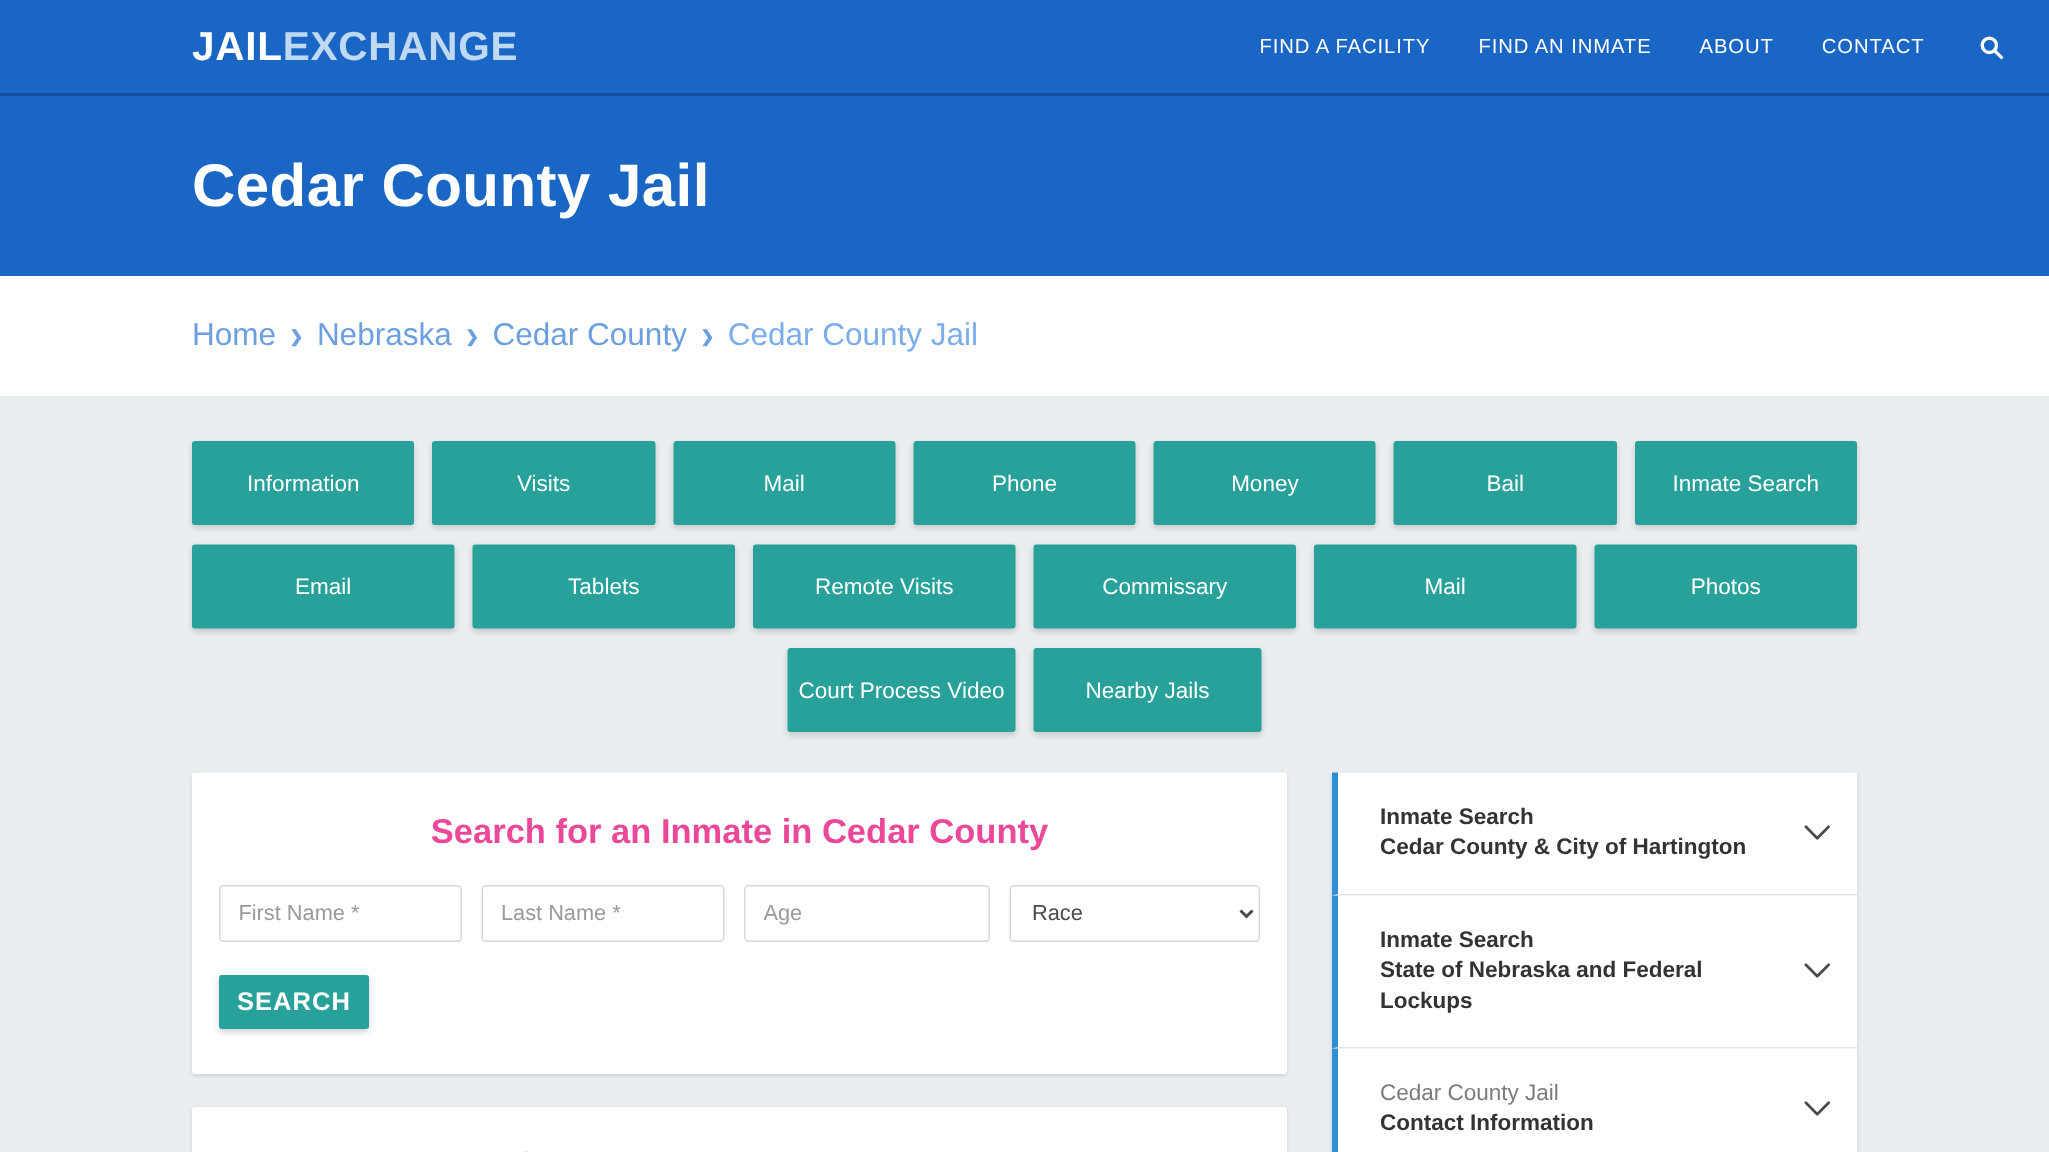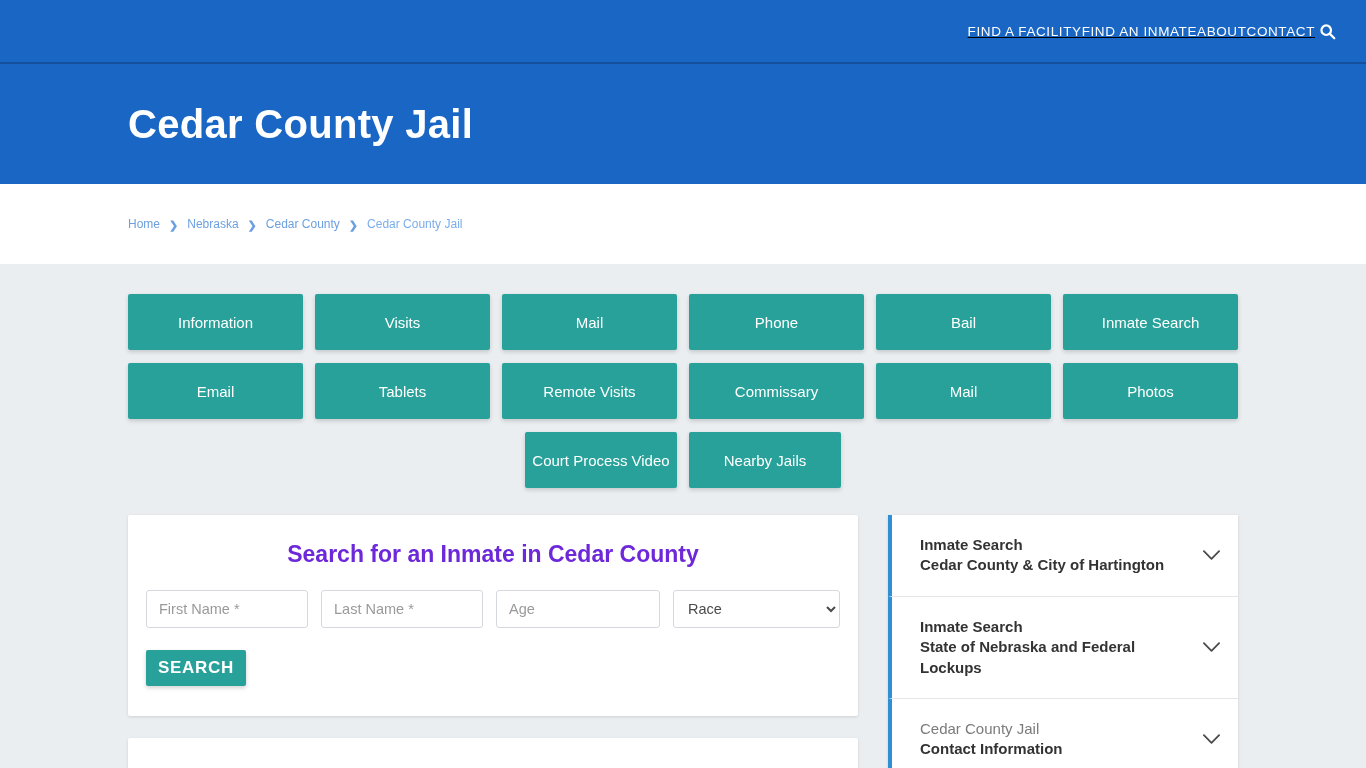--- a/index.html
+++ b/index.html
@@ -27,22 +27,22 @@
     font-weight: bold;
     letter-spacing: 0.5px;
     line-height: 1;
     white-space: nowrap;
   }
   .brand .jail { color: #ffffff; }
   .brand .exch { color: #bfd9f2; }
   .nav-right {
     margin-left: auto;
     display: flex;
-    align-items: center;
-    text-decoration: underline;
+    align-items: flex-start;
+    gap: 32px;
   }
   .nav-link {
     color: #ffffff;
     font-size: 13.5px;
     letter-spacing: 0.6px;
     text-decoration: none;
     white-space: nowrap;
     cursor: pointer;
   }
   .nav-search { display: flex; align-items: center; cursor: pointer; margin-left: 4px; }
@@ -66,21 +66,21 @@
   .crumbbar {
     height: 80px;
     background: #ffffff;
     display: flex;
     align-items: center;
     padding-left: 128px;
   }
   .crumbs { display: flex; align-items: center; }
   .crumb {
     color: #6c9fe0;
-    font-size: 12px;
+    font-size: 21px;
     text-decoration: none;
     cursor: pointer;
     white-space: nowrap;
   }
   .crumb.last { color: #7badea; }
   .crumb-sep {
     color: #6c9fe0;
     font-size: 11px;
     margin: 0 9px;
     font-weight: bold;
@@ -131,21 +131,21 @@
 
   .card {
     background: #ffffff;
     box-shadow: 0 1px 3px rgba(0,0,0,0.12);
     border-radius: 2px;
   }
   .searchcard { padding: 26px 18px 30px 18px; }
   .searchcard h2 {
     text-align: center;
     font-size: 23px;
-    color: #6d28d9;
+    color: #ec4899;
     font-weight: bold;
     margin-bottom: 22px;
   }
   .fieldrow { display: flex; gap: 13px; }
   .fld {
     height: 38px;
     border: 1px solid #d5d8dc;
     border-radius: 3px;
     padding: 0 12px;
     font-size: 14.5px;
@@ -207,20 +207,23 @@
   .acc-text { flex: 1; line-height: 1.36; }
   .acc-l1 { font-size: 15px; color: #333333; font-weight: bold; }
   .acc-l1.muted { color: #7b7b7b; font-weight: normal; }
   .acc-l2 { font-size: 15px; color: #333333; font-weight: bold; }
   .chev { width: 22px; display: flex; align-items: center; justify-content: center; flex: none; margin-left: 10px; }
 </style>
 </head>
 <body>
 
 <div class="topnav">
+  <div class="brand">
+    <span class="jail">JAIL</span><span class="exch">EXCHANGE</span>
+  </div>
   <div class="nav-right">
     <a class="nav-link">FIND A FACILITY</a>
     <a class="nav-link">FIND AN INMATE</a>
     <a class="nav-link">ABOUT</a>
     <a class="nav-link">CONTACT</a>
     <span class="nav-search">
       <svg width="17" height="17" viewBox="0 0 20 20" fill="none" stroke="#ffffff" stroke-width="2.6">
         <circle cx="8.5" cy="8.5" r="5.6"></circle>
         <line x1="12.8" y1="12.8" x2="18" y2="18" stroke-linecap="round"></line>
       </svg>
@@ -245,20 +248,21 @@
 </div>
 
 <div class="page">
 
   <div class="btnwrap">
     <div class="btnrow">
       <button class="navbtn">Information</button>
       <button class="navbtn">Visits</button>
       <button class="navbtn">Mail</button>
       <button class="navbtn">Phone</button>
+      <button class="navbtn">Money</button>
       <button class="navbtn">Bail</button>
       <button class="navbtn">Inmate Search</button>
     </div>
     <div class="btnrow">
       <button class="navbtn">Email</button>
       <button class="navbtn">Tablets</button>
       <button class="navbtn">Remote Visits</button>
       <button class="navbtn">Commissary</button>
       <button class="navbtn">Mail</button>
       <button class="navbtn">Photos</button>

